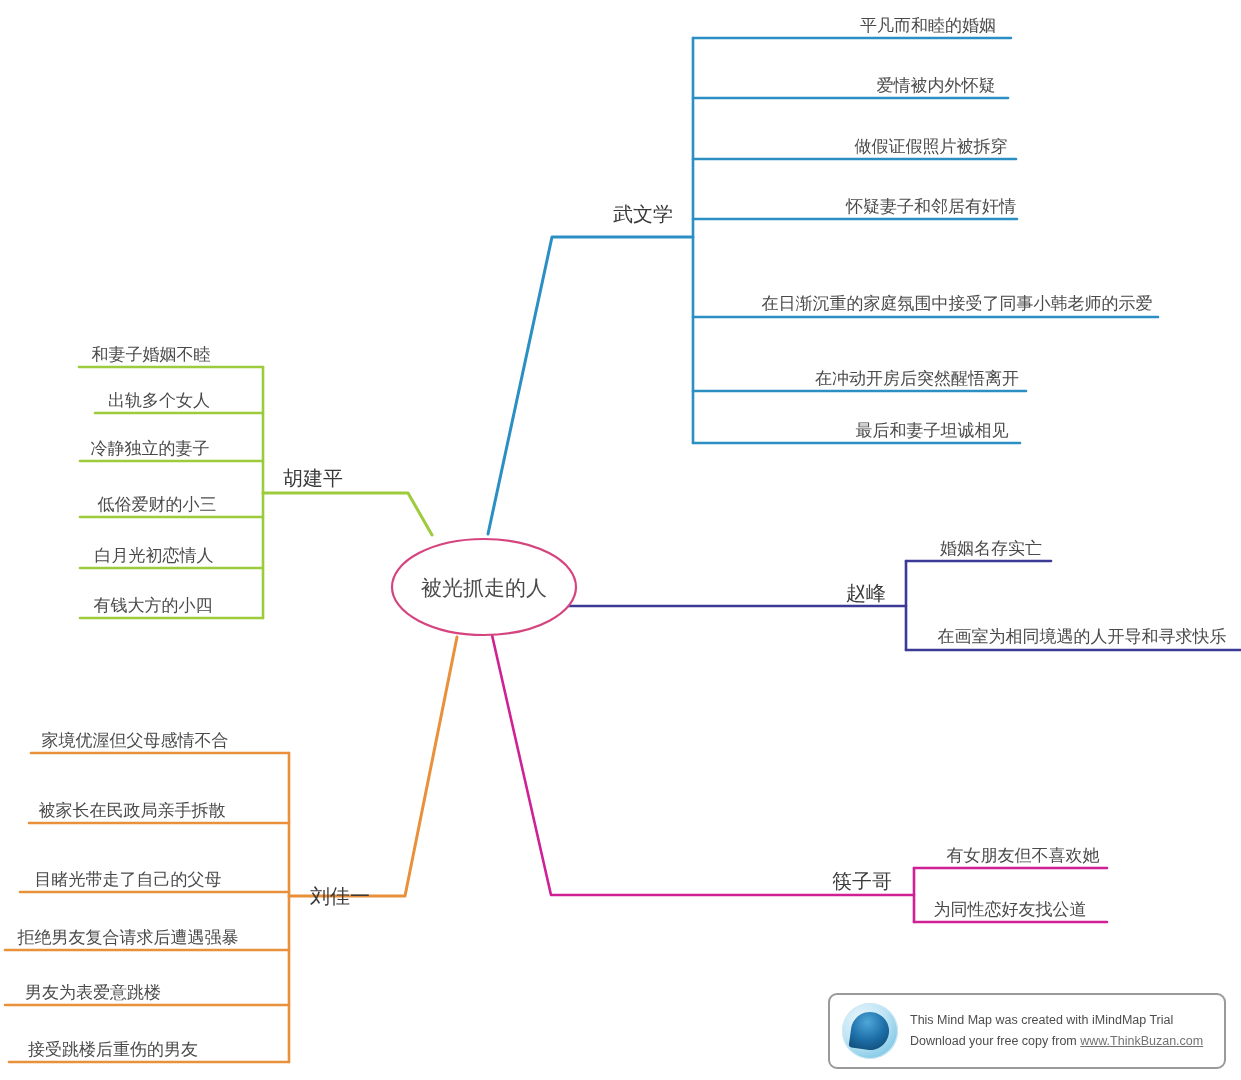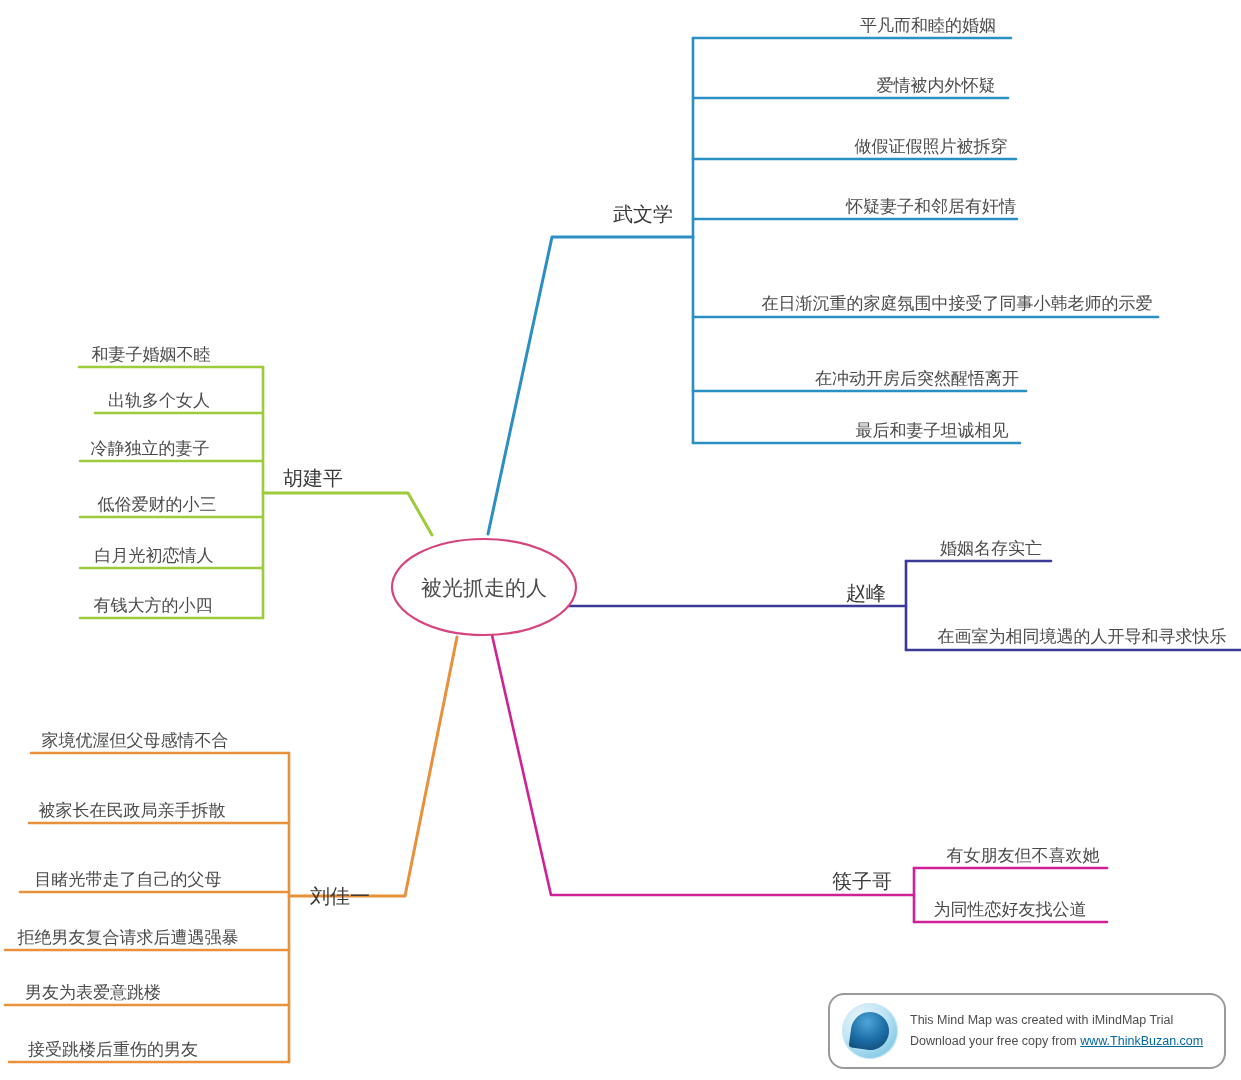--- a/index.html
+++ b/index.html
@@ -47,21 +47,21 @@
     stroke-width: 2.2;
   }
   
   #watermark {
     position: absolute;
     left: 828px;
     top: 993px;
     width: 398px;
     height: 76px;
     border: 2px solid #9a9a9a;
-    border-radius: 16px;
+    border-radius: 9px;
     background: #ffffff;
     box-sizing: border-box;
     display: flex;
     align-items: center;
     padding-left: 12px;
     gap: 12px;
   }
   #wm-logo {
     width: 56px;
     height: 56px;
@@ -83,21 +83,21 @@
     transform: rotate(8deg);
   }
   #wm-text {
     font-family: "Liberation Sans", "DejaVu Sans", sans-serif;
     font-size: 12.5px;
     color: #4d4d4d;
     line-height: 1.65;
     white-space: nowrap;
   }
   #wm-text a, #wm-link {
-    color: #0369a1;
+    color: #737373;
     text-decoration: underline;
   }
 </style>
 </head>
 <body>
 
 <svg id="map" viewBox="0 0 1241 1080">
 
   <g>
     <path class="branch-line" d="M488,534 L552,237 L693,237" stroke="#2b8fc4" stroke-width="3"></path>

